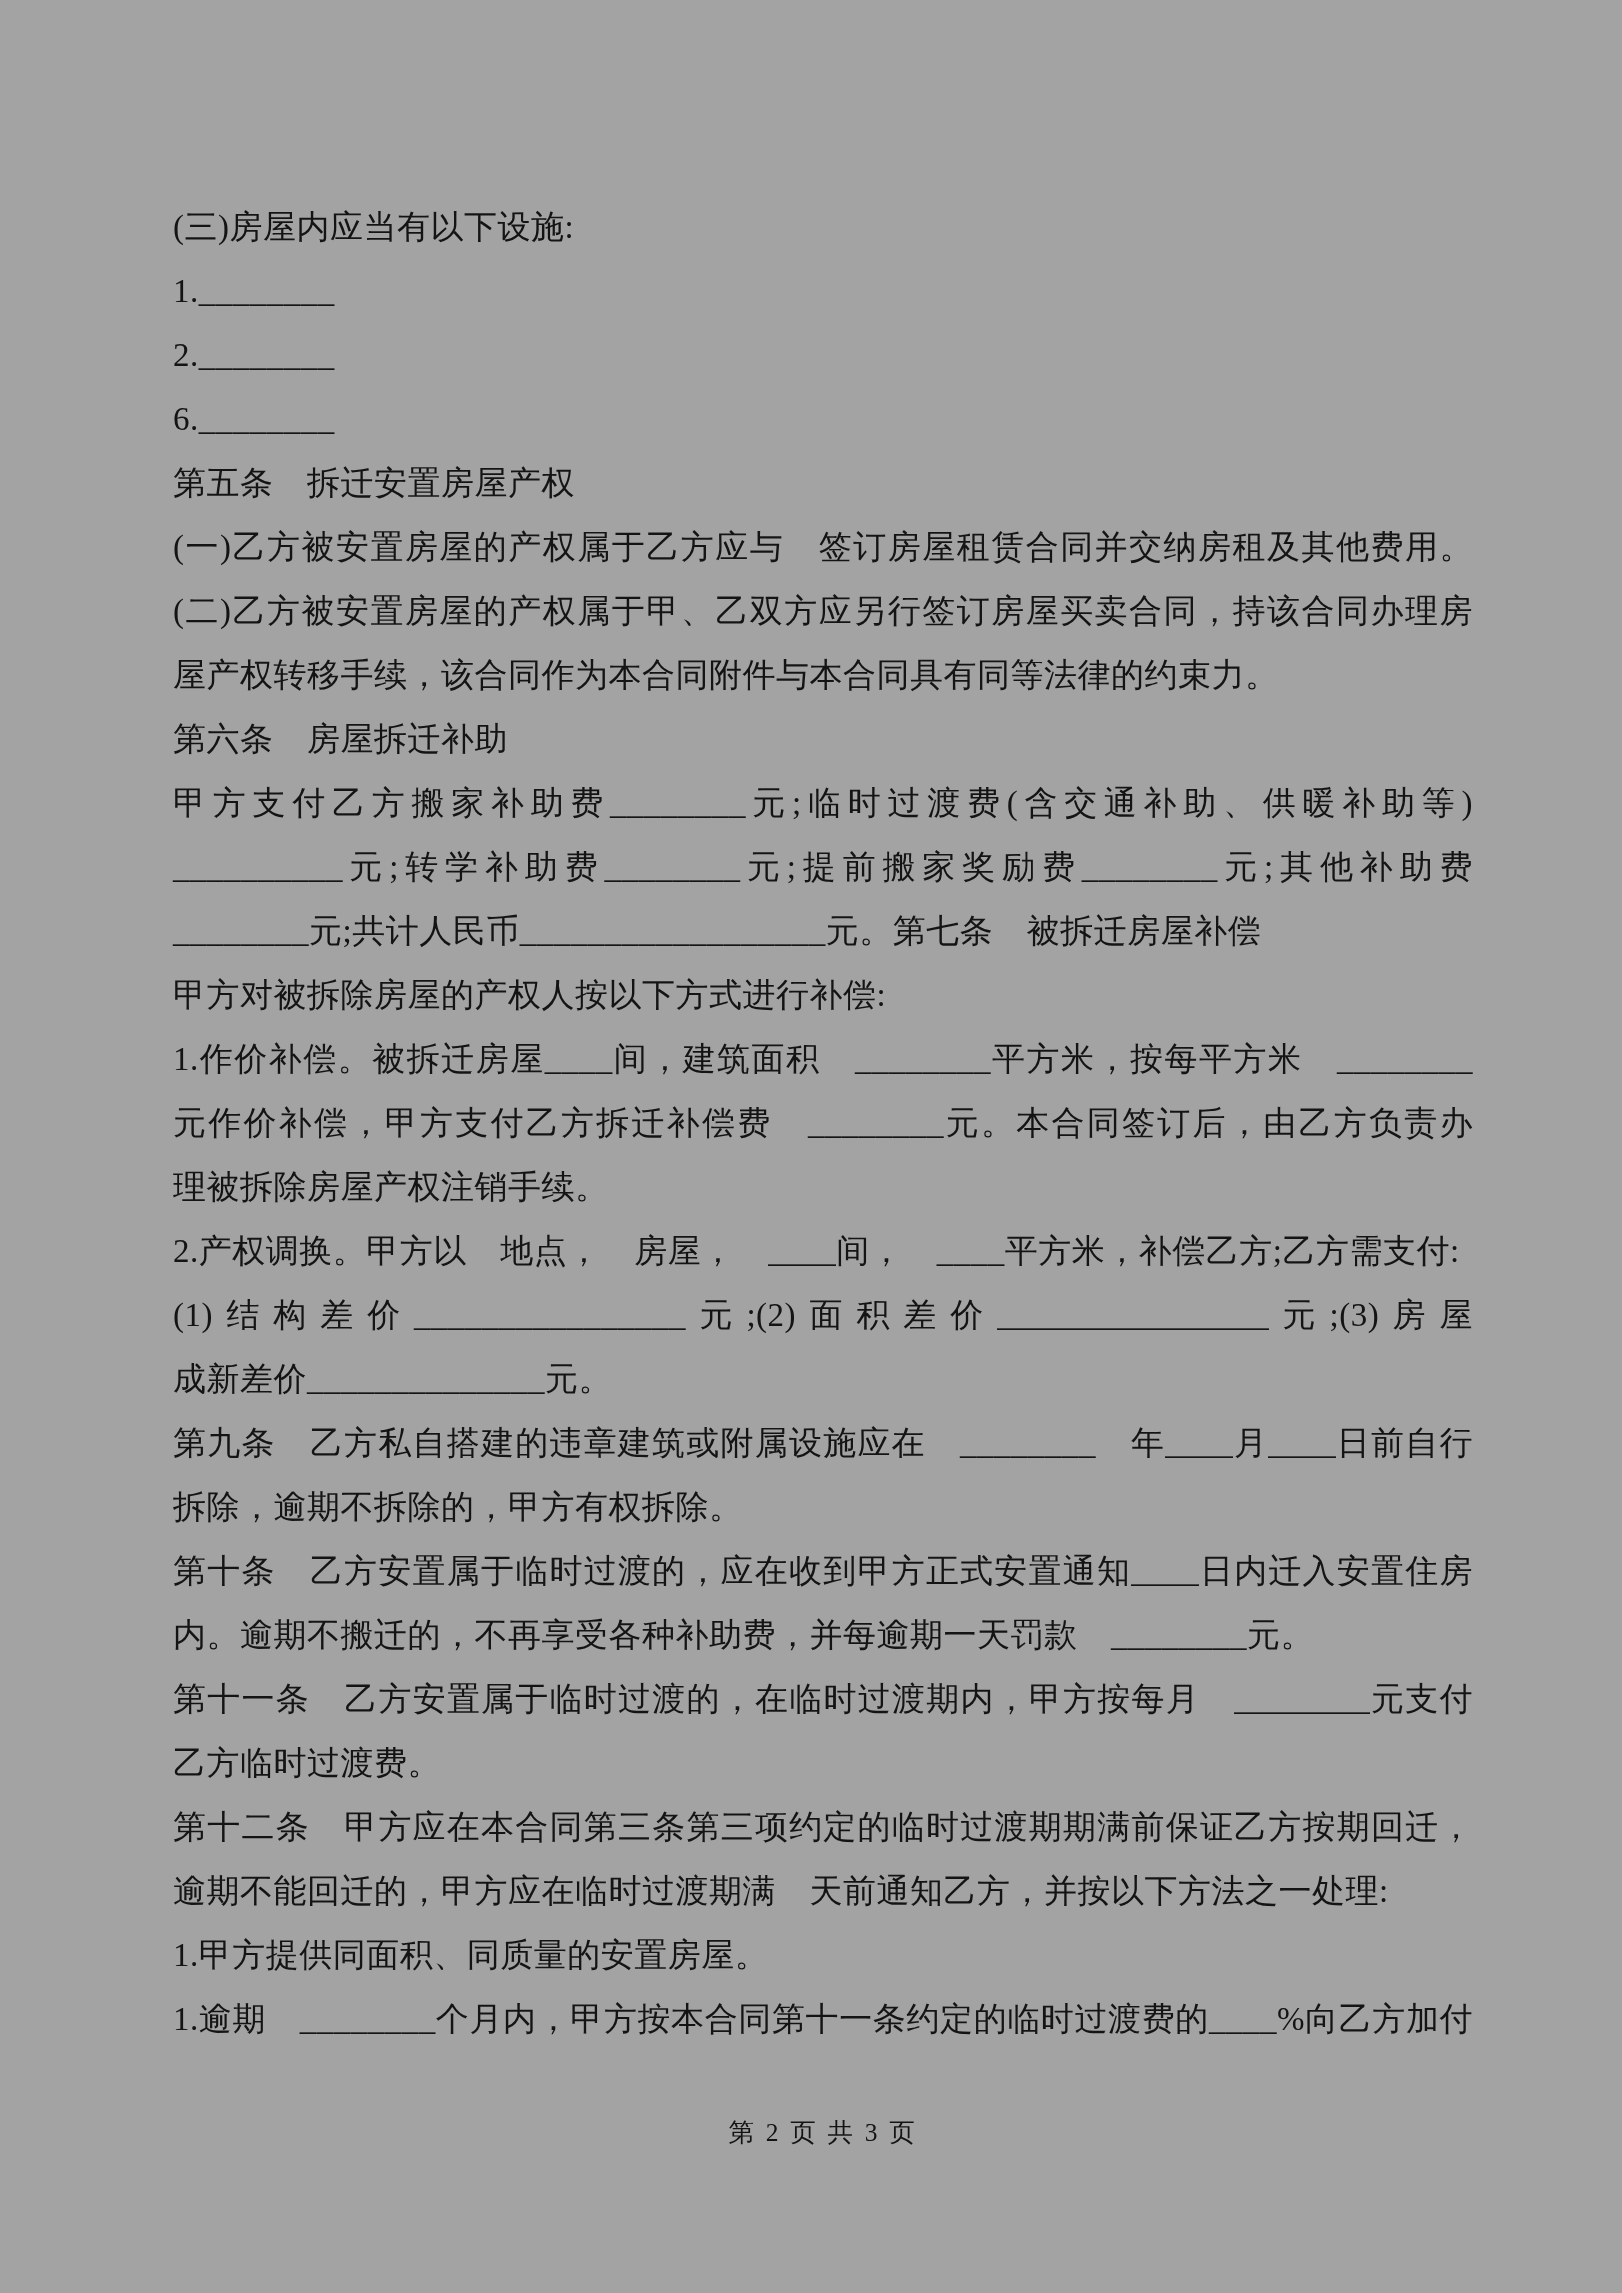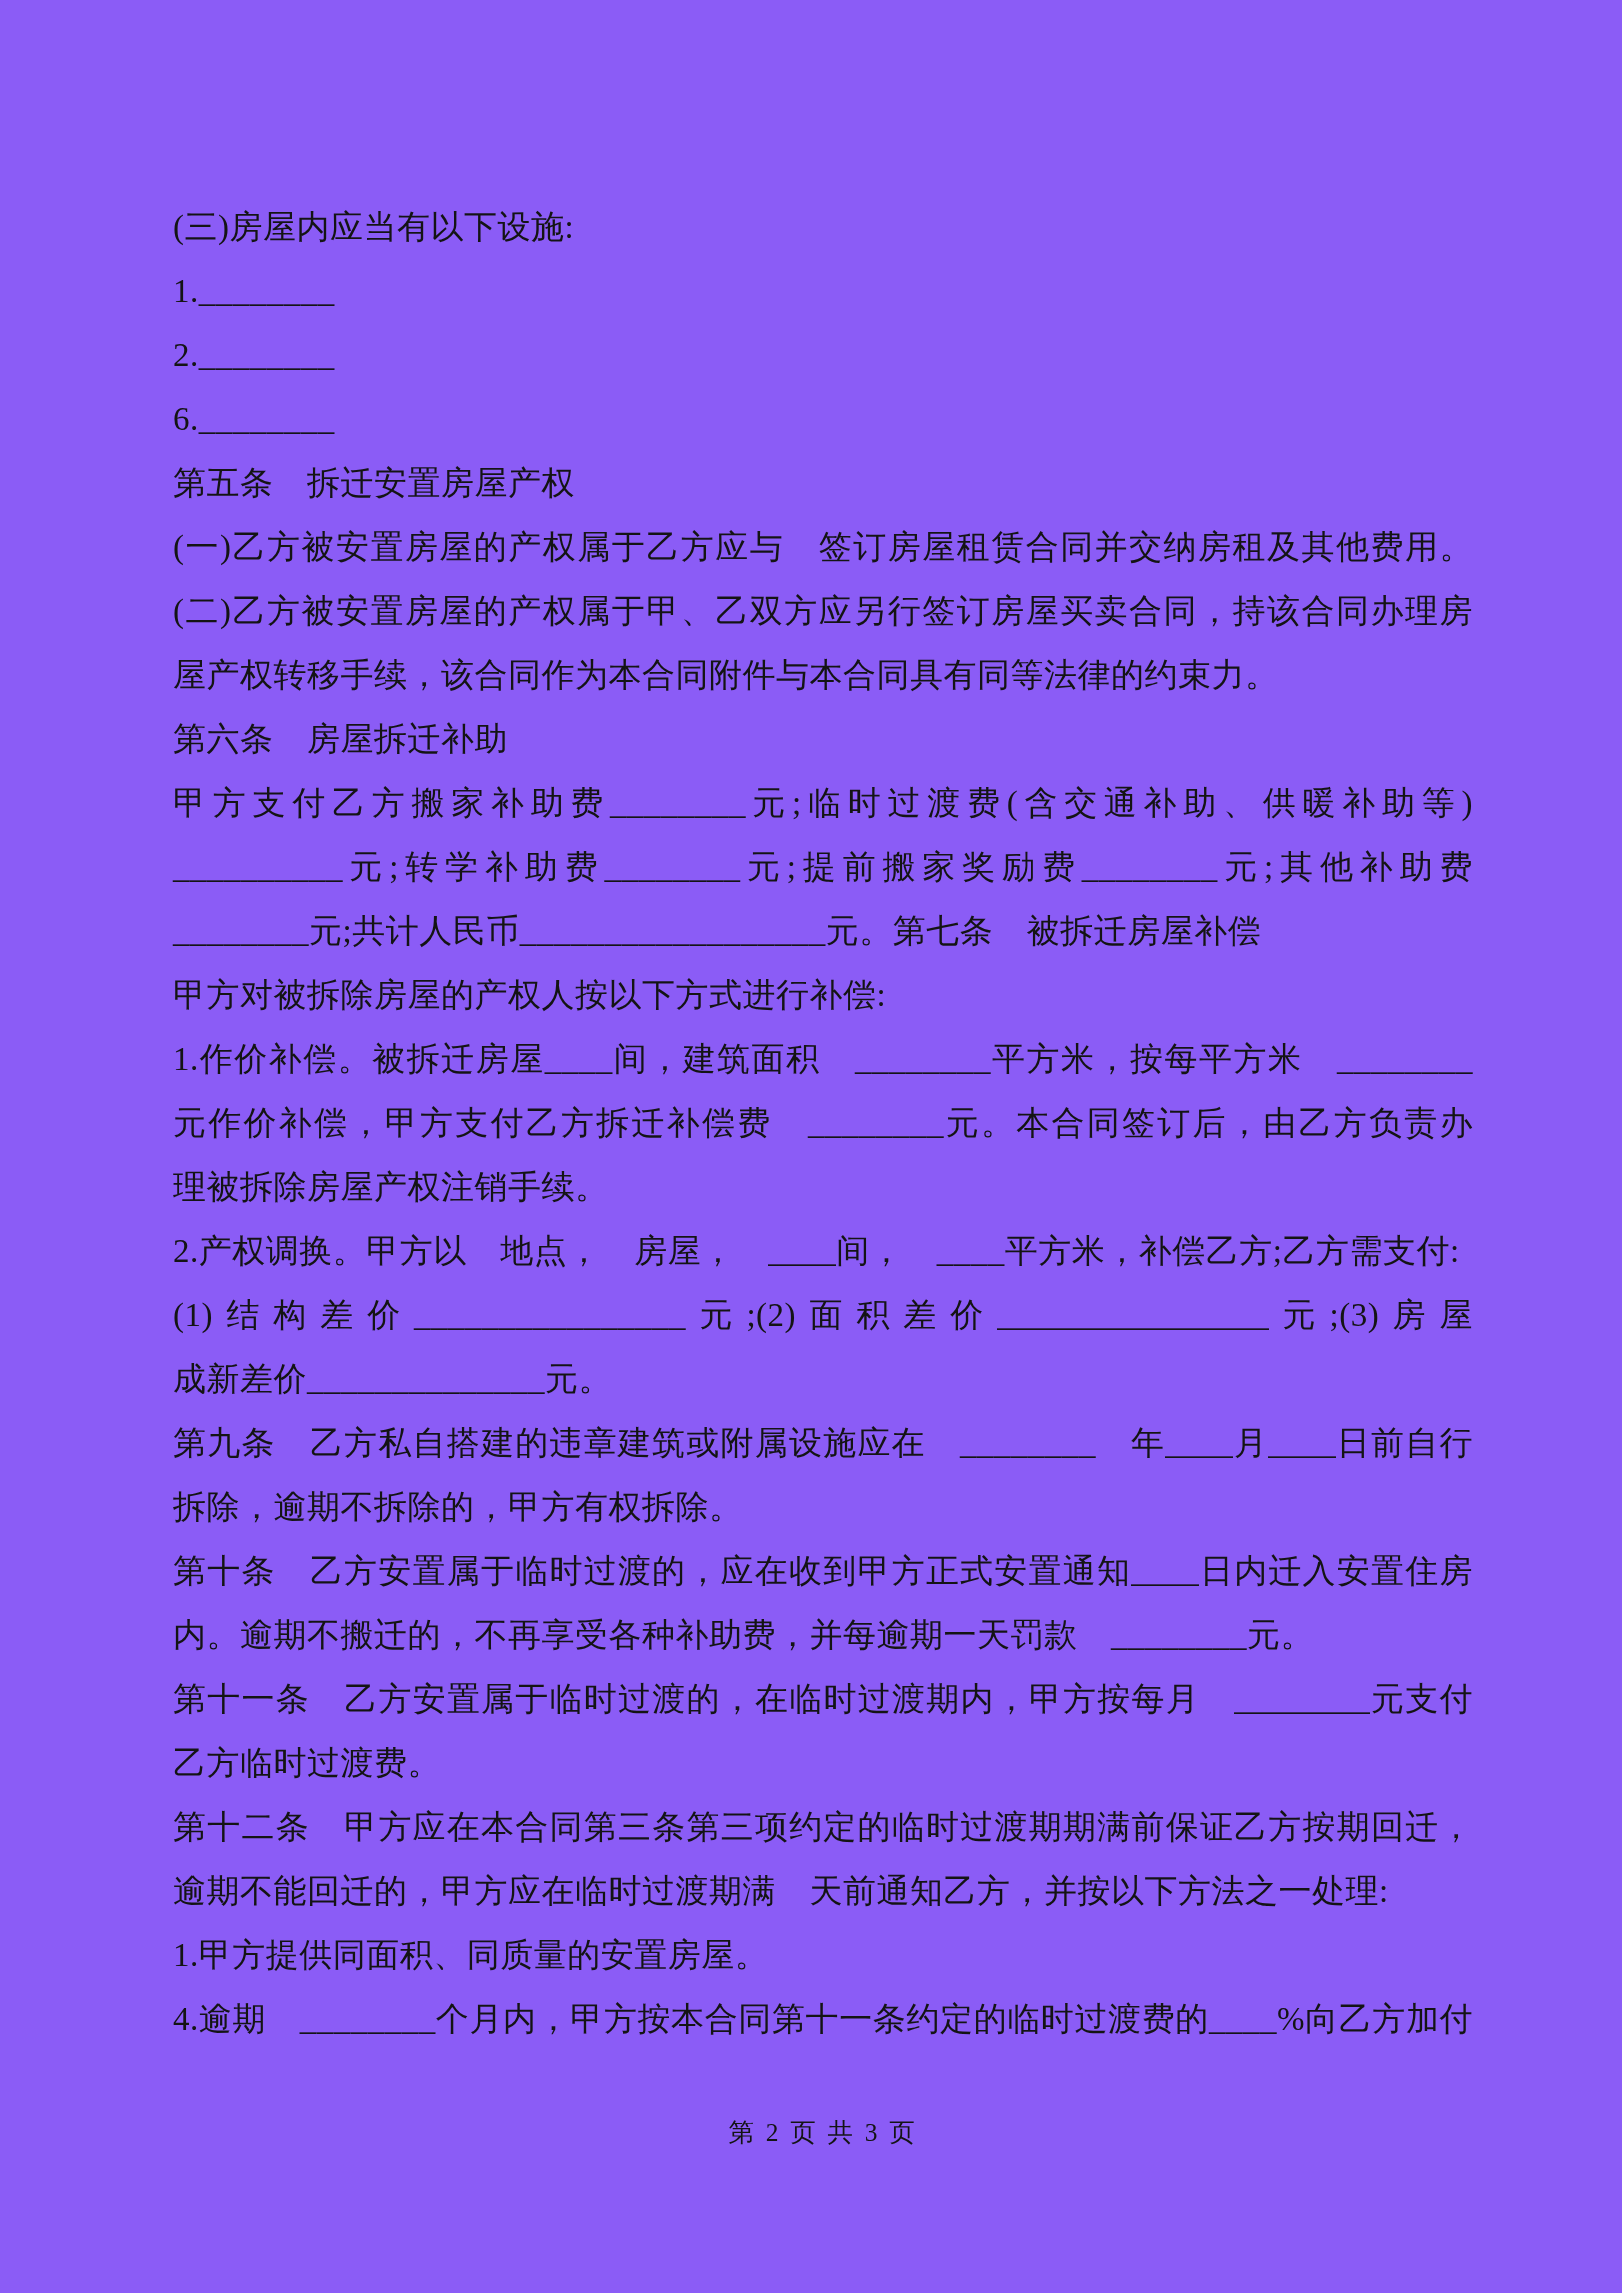--- a/index.html
+++ b/index.html
@@ -4,21 +4,21 @@
 <style>
   html, body {
     margin: 0;
     padding: 0;
     background: #ffffff;
   }
   .page {
     position: relative;
     width: 1623px;
     height: 2294px;
-    background: #8b5cf6;
+    background: #a3a3a3;
     color: #141414;
     font-family: "Liberation Serif", "DejaVu Serif", serif;
     overflow: hidden;
   }
   .content {
     position: absolute;
     left: 173px;
     top: 195px;
     width: 1300px;
   }
@@ -71,17 +71,17 @@
     <div class="line">成新差价______________元。</div>
     <div class="line j">第九条　乙方私自搭建的违章建筑或附属设施应在　________　年____月____日前自行</div>
     <div class="line">拆除，逾期不拆除的，甲方有权拆除。</div>
     <div class="line j">第十条　乙方安置属于临时过渡的，应在收到甲方正式安置通知____日内迁入安置住房</div>
     <div class="line">内。逾期不搬迁的，不再享受各种补助费，并每逾期一天罚款　________元。</div>
     <div class="line j">第十一条　乙方安置属于临时过渡的，在临时过渡期内，甲方按每月　________元支付</div>
     <div class="line">乙方临时过渡费。</div>
     <div class="line j">第十二条　甲方应在本合同第三条第三项约定的临时过渡期期满前保证乙方按期回迁，</div>
     <div class="line">逾期不能回迁的，甲方应在临时过渡期满　天前通知乙方，并按以下方法之一处理:</div>
     <div class="line">1.甲方提供同面积、同质量的安置房屋。</div>
-    <div class="line j">4.逾期　________个月内，甲方按本合同第十一条约定的临时过渡费的____%向乙方加付</div>
+    <div class="line j">1.逾期　________个月内，甲方按本合同第十一条约定的临时过渡费的____%向乙方加付</div>
   </div>
   <div class="footer">第 2 页 共 3 页</div>
 </div>
 
 
 </body></html>

